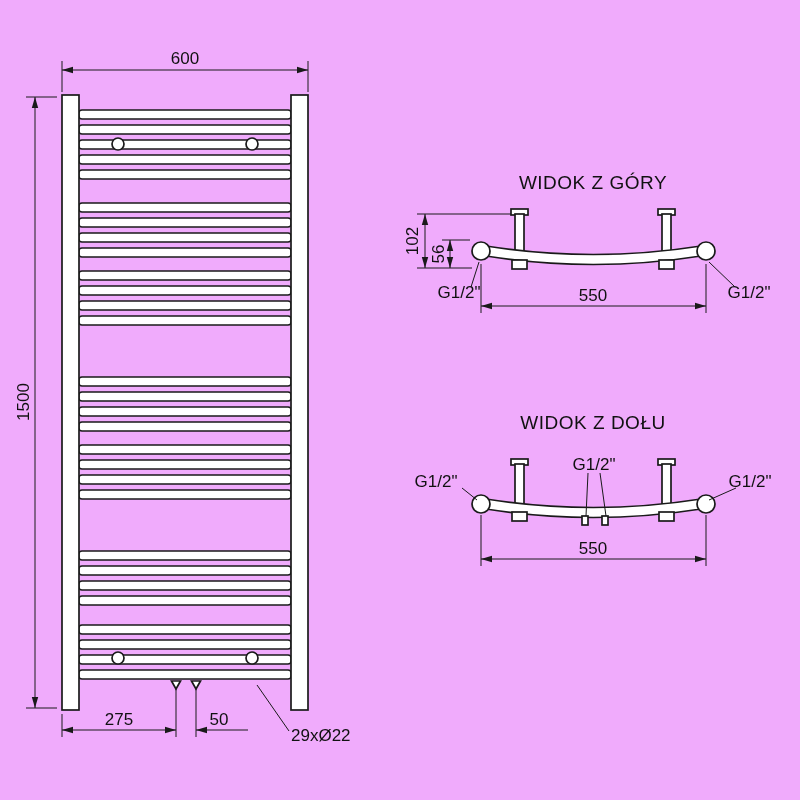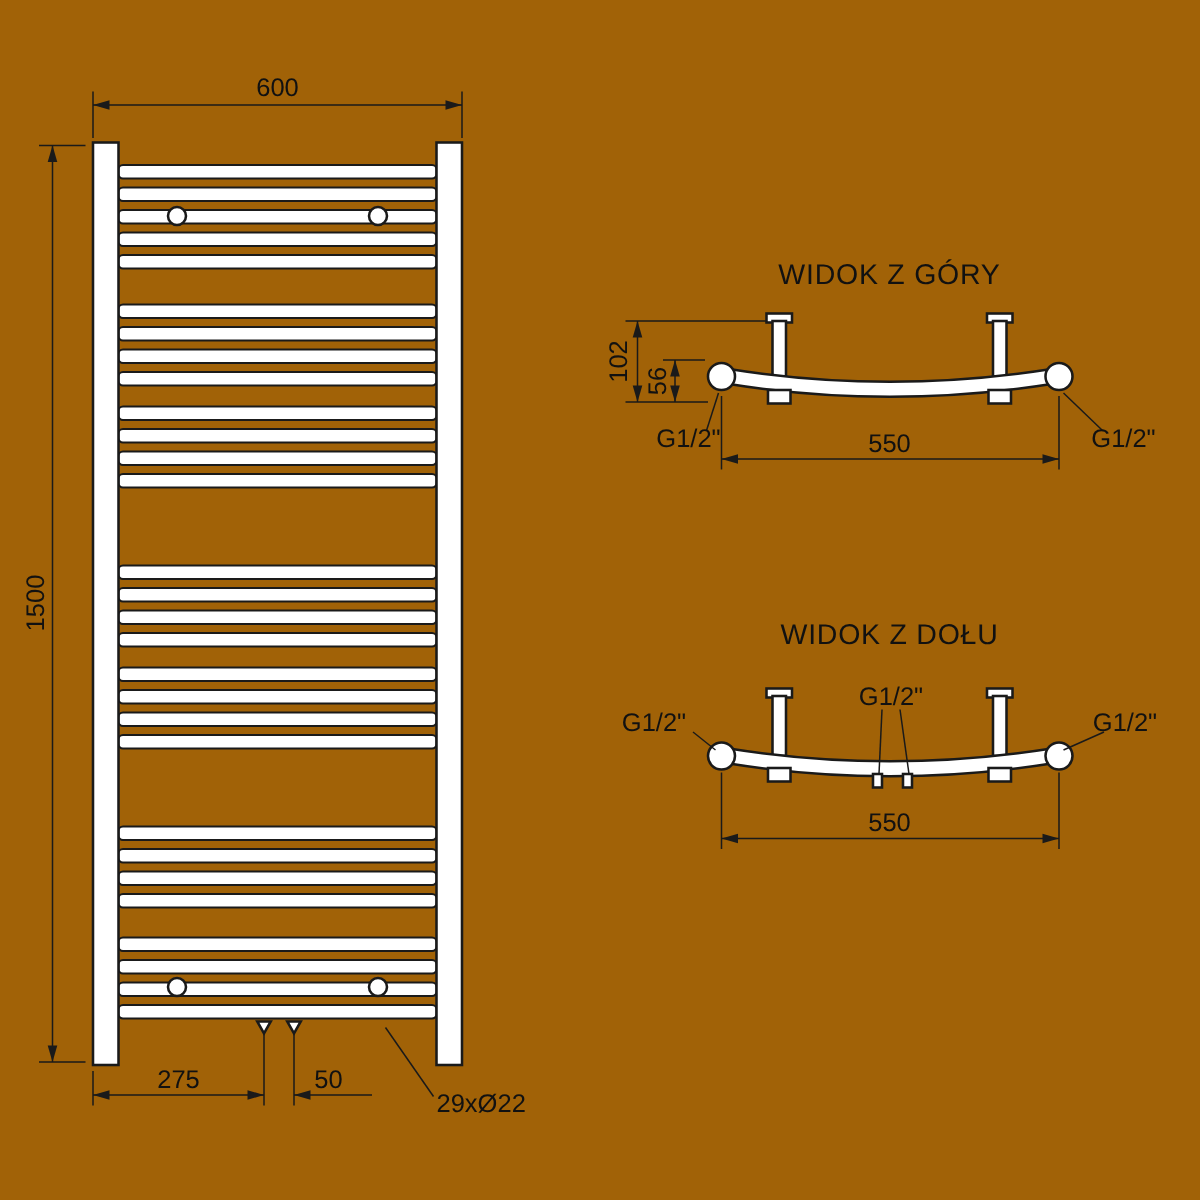--- a/index.html
+++ b/index.html
@@ -1,16 +1,16 @@
 <!DOCTYPE html>
 <html><head>
 <meta charset="utf-8">
 <style>
   html,body{margin:0;padding:0;background:#ffffff;}
-  .canvas{width:800px;height:800px;position:relative;background:#a16207;overflow:hidden;}
+  .canvas{width:800px;height:800px;position:relative;background:#f0abfc;overflow:hidden;}
   svg{display:block;}
   .thick{stroke:#1a1a1a;stroke-width:1.7;fill:#ffffff;}
   .thin{stroke:#1a1a1a;stroke-width:1;fill:none;}
   .tube{stroke:#1a1a1a;stroke-width:1.4;fill:#ffffff;}
   .arrowhead{fill:#1a1a1a;stroke:none;}
   text{font-family:"Liberation Sans","DejaVu Sans",sans-serif;font-size:17px;fill:#111111;}
   .title{font-size:19px;letter-spacing:0.5px;}
 </style>
 </head>
 <body>

